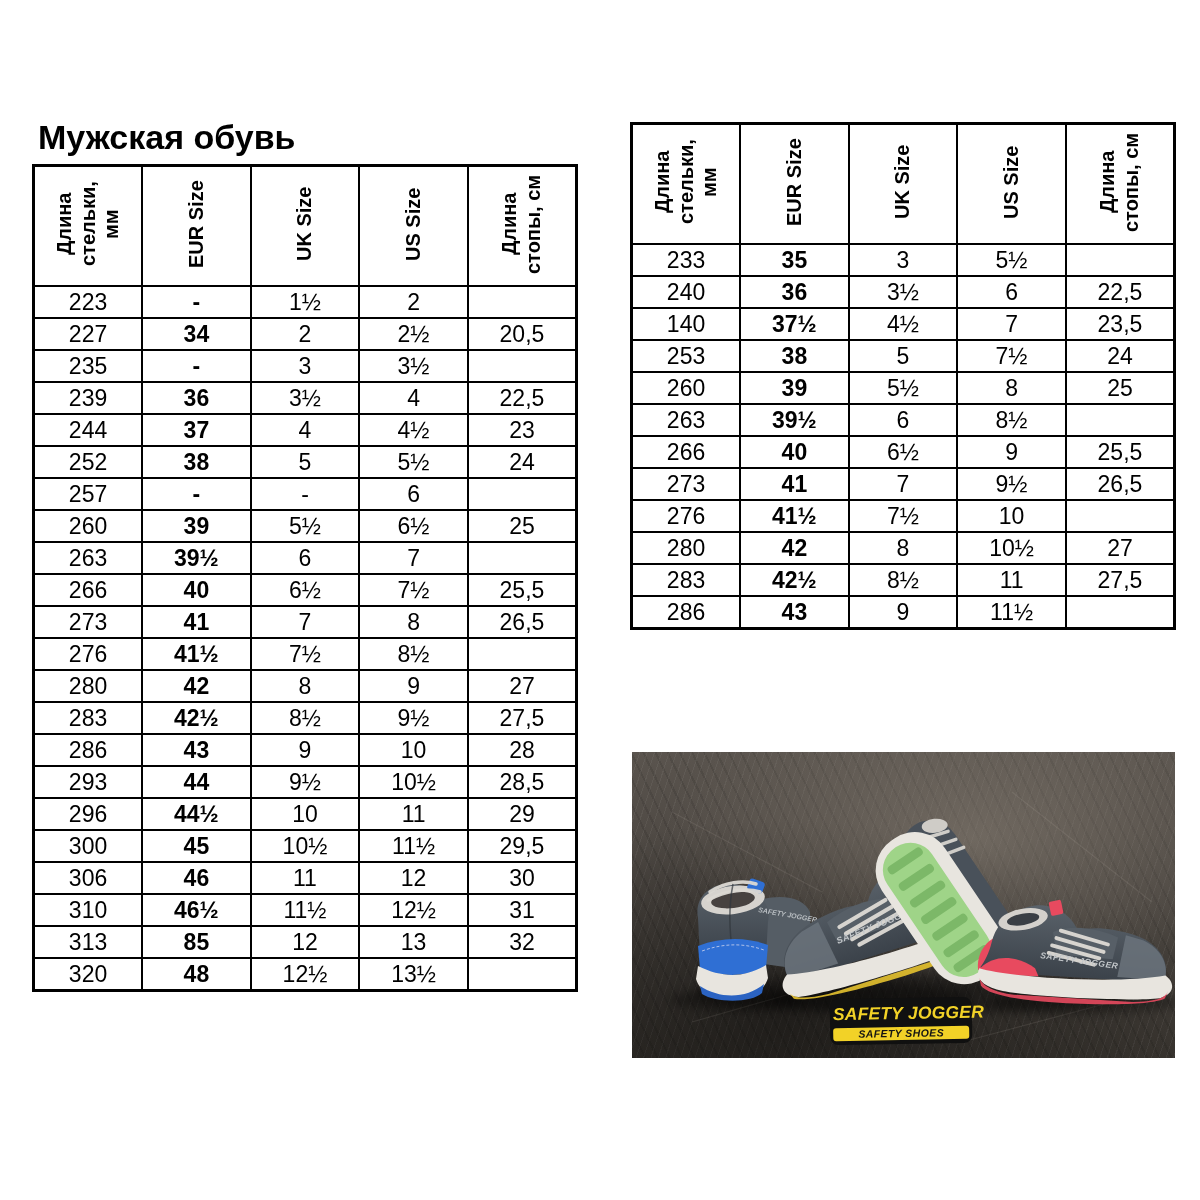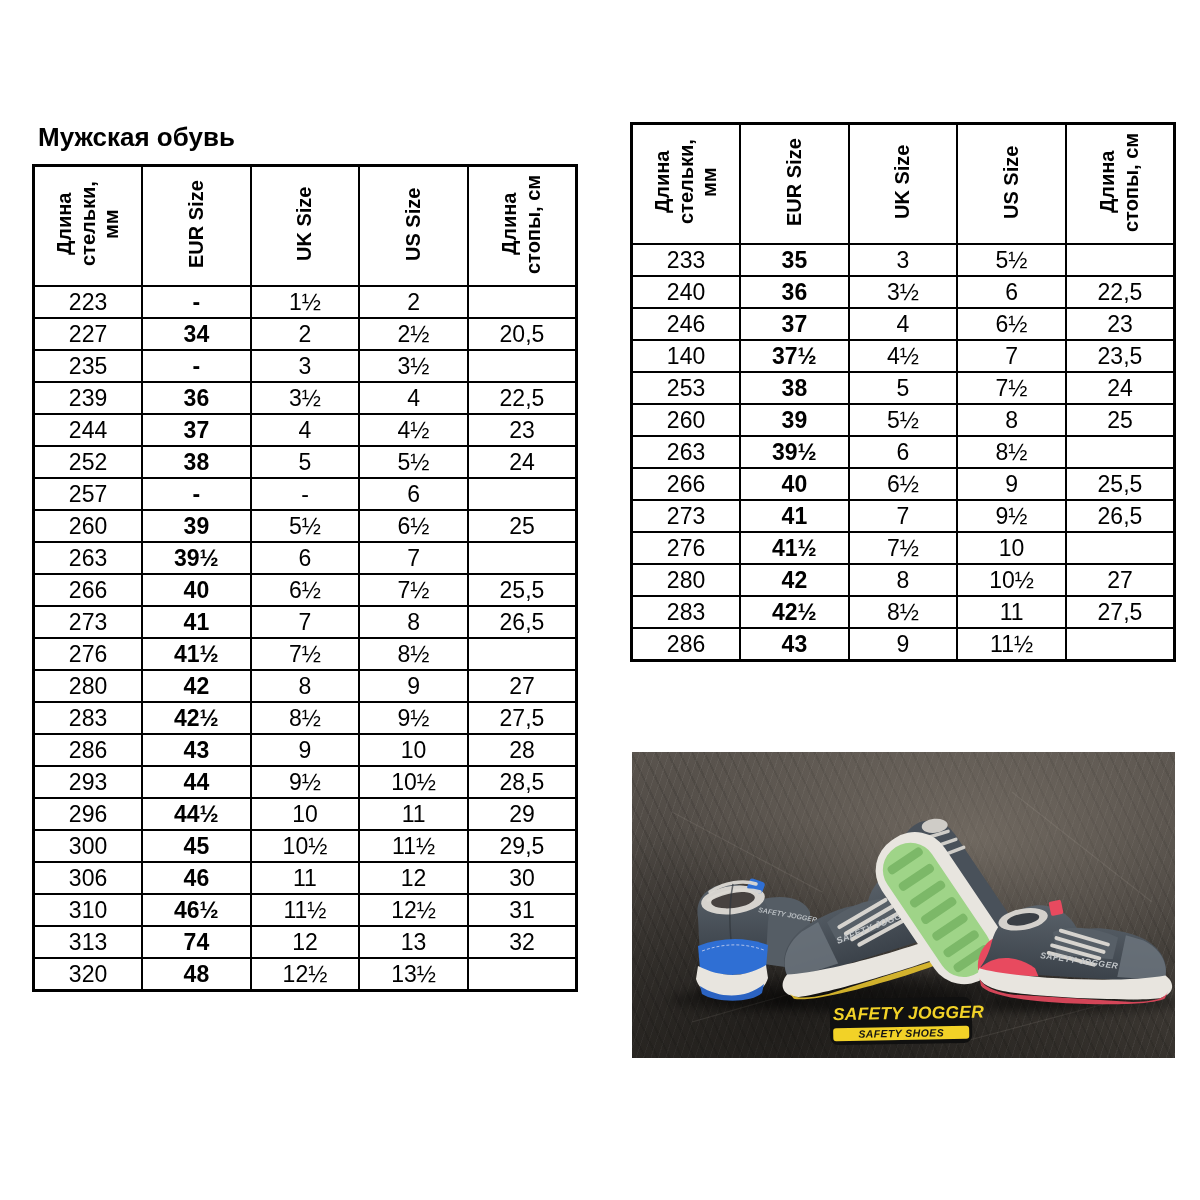--- a/index.html
+++ b/index.html
@@ -6,21 +6,21 @@
   body {
     width:1200px; height:1200px; position:relative;
     background:#ffffff; color:#000;
     font-family:"Liberation Sans", sans-serif;
     overflow:hidden;
   }
   .table-block { position:absolute; width:546px; }
   .table-block.men   { left:32px;  top:122px; }
   .table-block.women { left:630px; top:122px; }
   .table-title {
-    font-size:26px; font-weight:bold; line-height:30px;
+    font-size:34px; font-weight:bold; line-height:30px;
     margin:0 0 12px 6px; color:#000;
   }
   table.size-table {
     border-collapse:collapse; width:100%; table-layout:fixed;
     border:3px solid #000; background:#fff;
   }
   table.size-table th, table.size-table td {
     border:2px solid #000; text-align:center; vertical-align:middle; padding:0;
   }
   table.size-table th { height:118px; font-weight:bold; }
@@ -218,21 +218,21 @@
           </tr>
           <tr>
             <td>310</td>
             <td>46½</td>
             <td>11½</td>
             <td>12½</td>
             <td>31</td>
           </tr>
           <tr>
             <td>313</td>
-            <td>74</td>
+            <td>85</td>
             <td>12</td>
             <td>13</td>
             <td>32</td>
           </tr>
           <tr>
             <td>320</td>
             <td>48</td>
             <td>12½</td>
             <td>13½</td>
             <td></td>
@@ -259,27 +259,20 @@
             <td>3</td>
             <td>5½</td>
             <td></td>
           </tr>
           <tr>
             <td>240</td>
             <td>36</td>
             <td>3½</td>
             <td>6</td>
             <td>22,5</td>
-          </tr>
-          <tr>
-            <td>246</td>
-            <td>37</td>
-            <td>4</td>
-            <td>6½</td>
-            <td>23</td>
           </tr>
           <tr>
             <td>140</td>
             <td>37½</td>
             <td>4½</td>
             <td>7</td>
             <td>23,5</td>
           </tr>
           <tr>
             <td>253</td>

